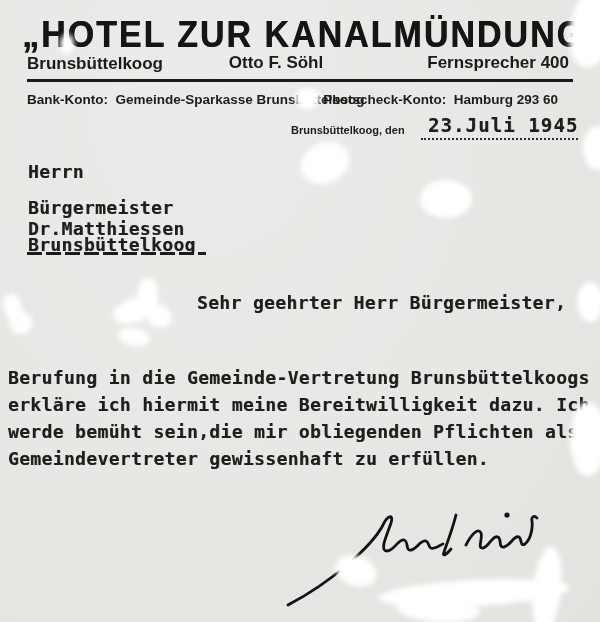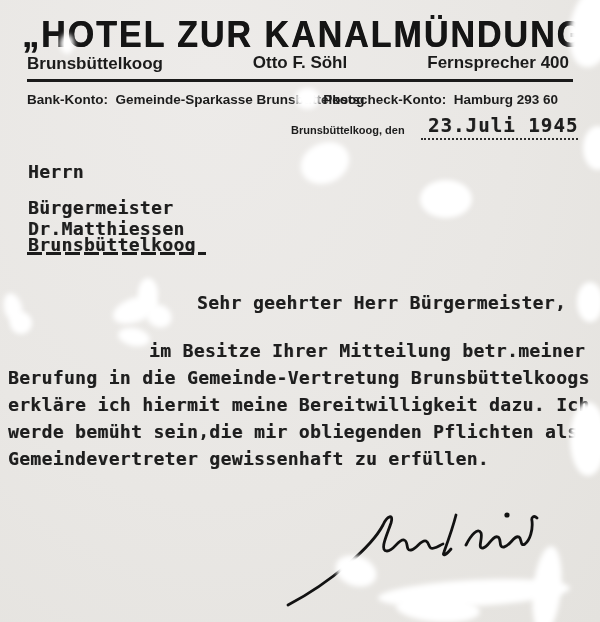--- a/index.html
+++ b/index.html
@@ -17,21 +17,21 @@
   
   .title {
     left: 22px; top: 14px; width: 560px;
     font-size: 34px; font-weight: bold; letter-spacing: 2px;
     color: #151515; white-space: nowrap;
     transform: scaleY(1.06); transform-origin: left top;
     text-shadow: 0.5px 0 0 #151515;
   }
   .sub { font-size: 17px; font-weight: bold; color: #1b1b1b; }
   .place { left: 27px; top: 54px; }
-  .proprietor { left: 0; top: 53px; width: 600px; text-align: center; }
+  .proprietor { left: 0; top: 53px; width: 552px; text-align: center; }
   .phone { right: 31px; top: 53px; text-align: center; }
   .rule { left: 27px; top: 79px; width: 546px; height: 3px; background: #1b1b1b; }
   .bank { font-size: 13.5px; font-weight: bold; color: #1c1c1c; white-space: pre; }
   .bank-left { left: 27px; top: 92px; }
   .bank-right { right: 42px; top: 92px; text-align: center; }
   .date-label { left: 291px; top: 124px; font-size: 11px; font-weight: bold; color: #1c1c1c; }
   .date-dots { left: 421px; top: 120px; width: 157px; height: 18px; border-bottom: 2px dotted #2c2c2c; }
 
   
   .tw {
@@ -85,21 +85,20 @@
   <div class="abs date-dots"></div>
   <div class="abs tw date-value">23.Juli 1945</div>
 
   <div class="abs tw r1">Herrn</div>
   <div class="abs tw r2">Bürgermeister</div>
   <div class="abs tw r3">Dr.Matthiessen</div>
   <div class="abs tw r4">Brunsbüttelkoog</div>
   <div class="abs r4-underline"></div>
 
   <div class="abs tw sal">Sehr geehrter Herr Bürgermeister,</div>
-  <div class="abs tw p1">im Besitze Ihrer Mitteilung betr.meiner</div>
   <div class="abs tw p2">Berufung in die Gemeinde-Vertretung Brunsbüttelkoogs</div>
   <div class="abs tw p3">erkläre ich hiermit meine Bereitwilligkeit dazu. Ich</div>
   <div class="abs tw p4">werde bemüht sein,die mir obliegenden Pflichten als</div>
   <div class="abs tw p5">Gemeindevertreter gewissenhaft zu erfüllen.</div>
 
 
   <svg class="abs sig" width="305" height="105" viewBox="0 0 305 105">
     <g fill="none" stroke="#121212" stroke-width="2.8" stroke-linecap="round">
       <path d="M8,97 C52,74 92,38 103,17 C107,8 114,5 111,15 C107,27 99,43 107,43 C114,43 118,31 124,32 C129,33 125,43 131,42 C137,41 141,31 146,33 C150,35 148,42 154,40 C158,39 160,37 163,36"></path>
       <path d="M176,7 C173,19 168,33 164,44 C162,49 166,47 171,41"></path>

